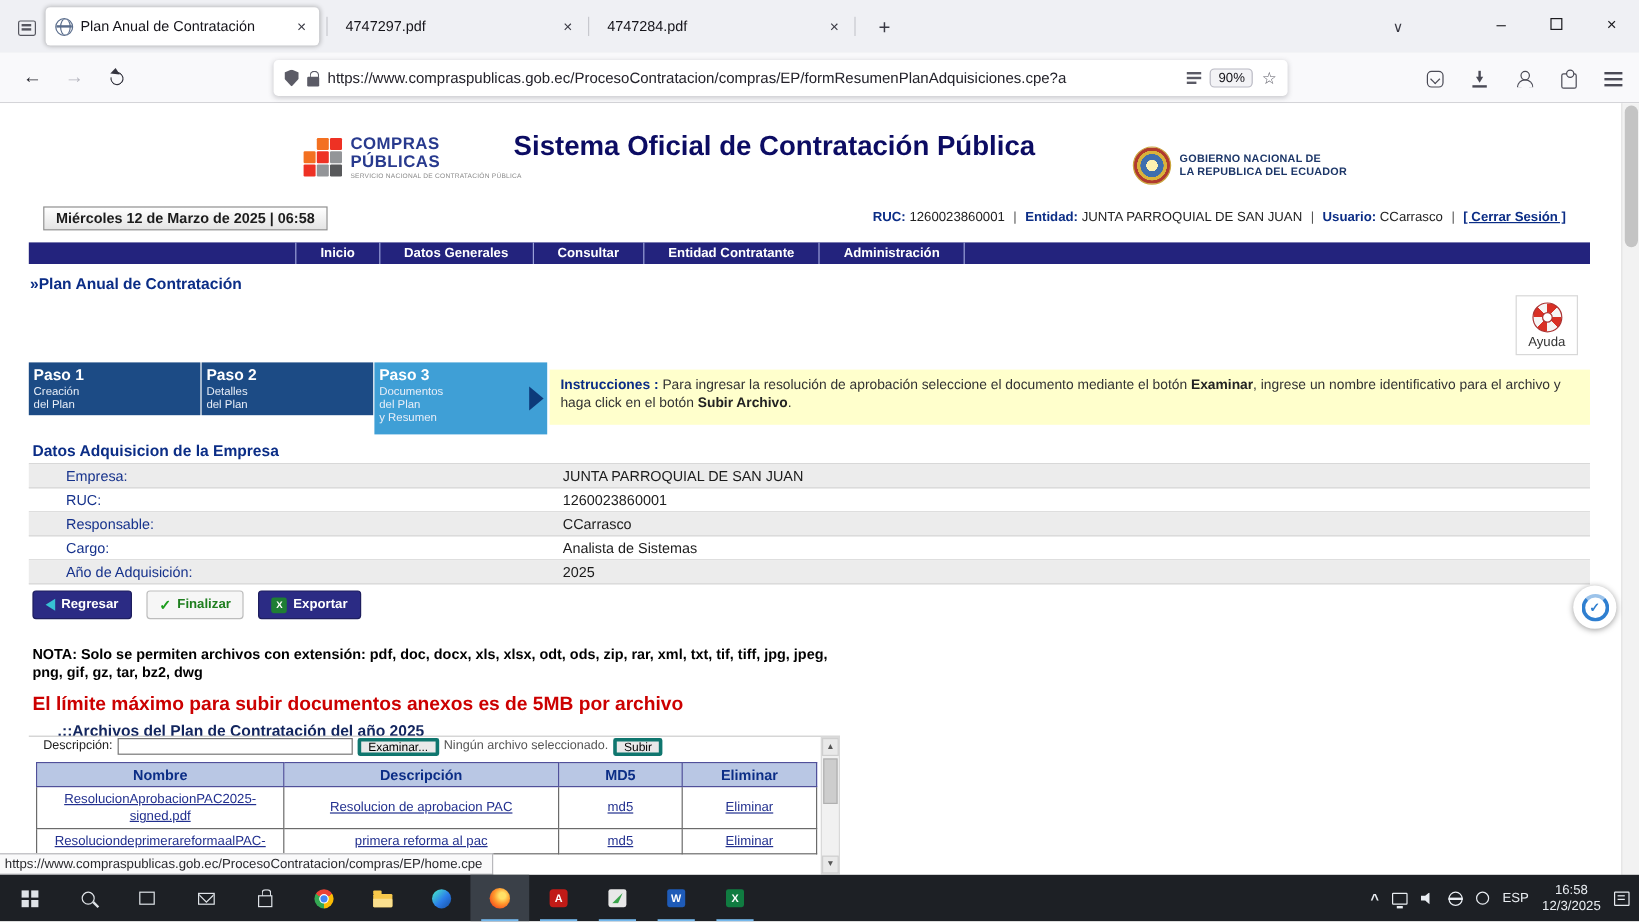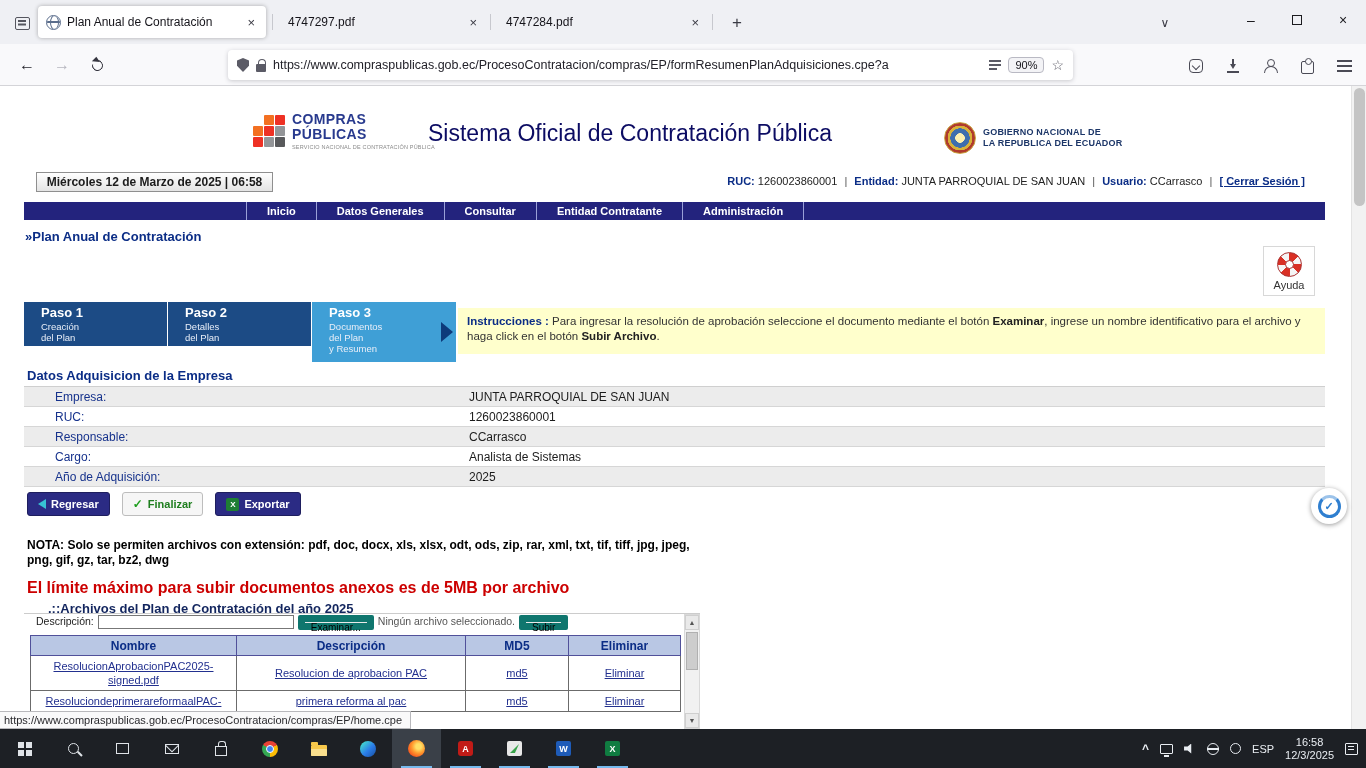--- a/index.html
+++ b/index.html
@@ -64,38 +64,38 @@
 .cp-squares i:nth-child(2){background:#f37021}
 .cp-squares i:nth-child(3){background:#ee3124}
 .cp-squares i:nth-child(4){background:#f37021}
 .cp-squares i:nth-child(5){background:#ee3124}
 .cp-squares i:nth-child(6){background:#939598}
 .cp-squares i:nth-child(7){background:#ee3124}
 .cp-squares i:nth-child(8){background:#939598}
 .cp-squares i:nth-child(9){background:#58595b}
 .cp-l{font-size:14px;font-weight:800;color:#283a8e;letter-spacing:.4px;line-height:15px}
 .cp-tag{font-size:5.5px;color:#8a8a8a;margin-top:2px;letter-spacing:.2px}
-.site-title{position:absolute;left:428px;top:34px;font-size:23px;font-weight:normal;color:#0c0c63;white-space:nowrap}
+.site-title{position:absolute;left:428px;top:22px;font-size:23px;font-weight:bold;color:#0c0c63;white-space:nowrap}
 .gov{position:absolute;left:944px;top:36px;display:flex;align-items:center;gap:7px}
 .gov-emblem{width:32px;height:32px;border-radius:50%;border:1px solid #caa53d;background:radial-gradient(circle,#fdf0b0 0 22%,#3e6eae 23% 45%,#d8b23a 46% 58%,#b03a2e 59% 74%,#d8b23a 75%)}
 .gov-text{font-size:9px;font-weight:bold;color:#1c3668;line-height:11px;letter-spacing:.2px}
 .datetime-box{position:absolute;left:36px;top:86px;width:237px;height:20px;border:1px solid #8f8f8f;background:linear-gradient(#ffffff,#e4e4e4);font-size:12px;font-weight:600;color:#1c1c1c;display:flex;align-items:center;justify-content:center;white-space:nowrap}
 .session{position:absolute;right:61px;top:89px;font-size:11px;color:#222;white-space:nowrap}
 .session b{color:#0b2d86}
 .session .sep{color:#555;margin:0 4px}
 .logout{color:#0b2d86;font-weight:bold;text-decoration:underline;cursor:pointer}
 .menubar{position:absolute;left:24px;top:116px;width:1301px;height:18px;background:#23237d;display:flex;align-items:stretch;padding-left:222px}
 .mi{font-size:11px;font-weight:bold;color:#fff;padding:0 20px;display:flex;align-items:center;border-right:1px solid #9aa0d8;cursor:pointer}
 .mi:first-child{border-left:1px solid #9aa0d8}
 .breadcrumb{position:absolute;left:25px;top:143px;font-size:13px;font-weight:bold;color:#0b2d86}
 .help{position:absolute;left:1263px;top:160px;width:52px;height:50px;border:1px solid #d8d8d8;background:#fff;display:flex;flex-direction:column;align-items:center;justify-content:center;gap:2px;cursor:pointer}
 .lifebuoy{width:25px;height:25px;border-radius:50%;border:1px solid #a33;position:relative;background:conic-gradient(#d93025 0 45deg,#f5f5f5 45deg 90deg,#d93025 90deg 135deg,#f5f5f5 135deg 180deg,#d93025 180deg 225deg,#f5f5f5 225deg 270deg,#d93025 270deg 315deg,#f5f5f5 315deg)}
 .lifebuoy::after{content:"";position:absolute;inset:7px;background:#fff;border-radius:50%;border:1px solid #a33}
 .help-label{font-size:11px;color:#333}
-.step{position:absolute;top:216px;height:44px;background:#1c4b85;color:#fff;padding:3px 17px}
+.step{position:absolute;top:216px;height:44px;background:#1c4b85;color:#fff;padding:3px 4px}
 .step1{left:24px;width:143px}
 .step2{left:168px;width:143px}
 .step3{left:312px;width:144px;height:60px;background:#3f9fd6}
 .step-title{font-size:13px;font-weight:bold}
 .step-sub{font-size:9.5px;line-height:11px;white-space:pre-line;color:#e8eef8;margin-top:1px}
 .step-arrow{position:absolute;right:3px;top:20px;width:0;height:0;border-top:10px solid transparent;border-bottom:10px solid transparent;border-left:12px solid #0d3a7a}
 .instructions{position:absolute;left:458px;top:222px;width:867px;height:46px;background:#ffffcc;padding:6px 9px;font-size:11.5px;line-height:15px;color:#333}
 .instructions .ins-label{color:#0b2d86;font-weight:bold}
 .instructions b{color:#222}
 .datos-heading{position:absolute;left:27px;top:282px;font-size:13px;font-weight:bold;color:#0b2d86}
@@ -110,21 +110,21 @@
 .btn-light{background:#f6f6f6;color:#1e7e1e;border:1px solid #bdbdbd}
 .arr-left{width:0;height:0;border-top:5px solid transparent;border-bottom:5px solid transparent;border-right:8px solid #37c2d4}
 .check{color:#1e9e1e;font-size:12px;font-weight:bold}
 .xls{width:13px;height:13px;background:#1e7e34;color:#fff;font-size:8px;font-weight:bold;display:flex;align-items:center;justify-content:center;border-radius:2px}
 .nota{position:absolute;left:27px;top:452px;width:678px;font-size:12px;font-weight:bold;color:#000;line-height:15px}
 .limite{position:absolute;left:27px;top:493px;font-size:16px;font-weight:bold;color:#c00}
 .arch-title{position:absolute;left:48px;top:515px;font-size:13px;font-weight:bold;color:#12255e}
 .files-panel{position:absolute;left:24px;top:527px;width:676px;height:116px;overflow:hidden;border-top:1px solid #ccc}
 .upload-row{display:flex;align-items:flex-start;gap:4px;font-size:10.5px;color:#222;height:17px;padding-left:12px;margin-top:1px}
 .up-input{width:196px;height:14px;border:1px solid #777;background:#fff;font-size:10px;padding:0 2px;font-family:inherit}
-.up-btn{height:15px;font-size:10px;padding:0 6px;background:#e9e9e9;border:7px solid #0f766e;border-radius:2px;font-family:inherit;cursor:pointer}
+.up-btn{height:15px;font-size:10px;padding:0 6px;background:#e9e9e9;border:3px solid #0f766e;border-radius:2px;font-family:inherit;cursor:pointer}
 .up-nofile{color:#555}
 .files-table{border-collapse:collapse;margin:3px 0 0 6px}
 .files-table th{background:#b9c7e4;border:1px solid #50509a;font-size:12px;font-weight:bold;color:#0b2d86;height:20px}
 .files-table td{border:1px solid #6b6b6b;background:#fff;font-size:11px;text-align:center;padding:3px 4px;vertical-align:middle;line-height:14px}
 .files-table td.desc{text-align:center}
 .files-table a{color:#22308f;text-decoration:underline;cursor:pointer}
 .panel-scroll{position:absolute;right:0;top:0;bottom:0;width:16px;background:#f1f1f1;border:1px solid #d9d9d9}
 .ps-arrow{position:absolute;left:0;width:14px;height:15px;display:flex;align-items:center;justify-content:center;background:#e9e9e9;border:1px solid #cfcfcf;font-size:7px;color:#555}
 .ps-arrow.up{top:0}
 .ps-arrow.down{bottom:0}

